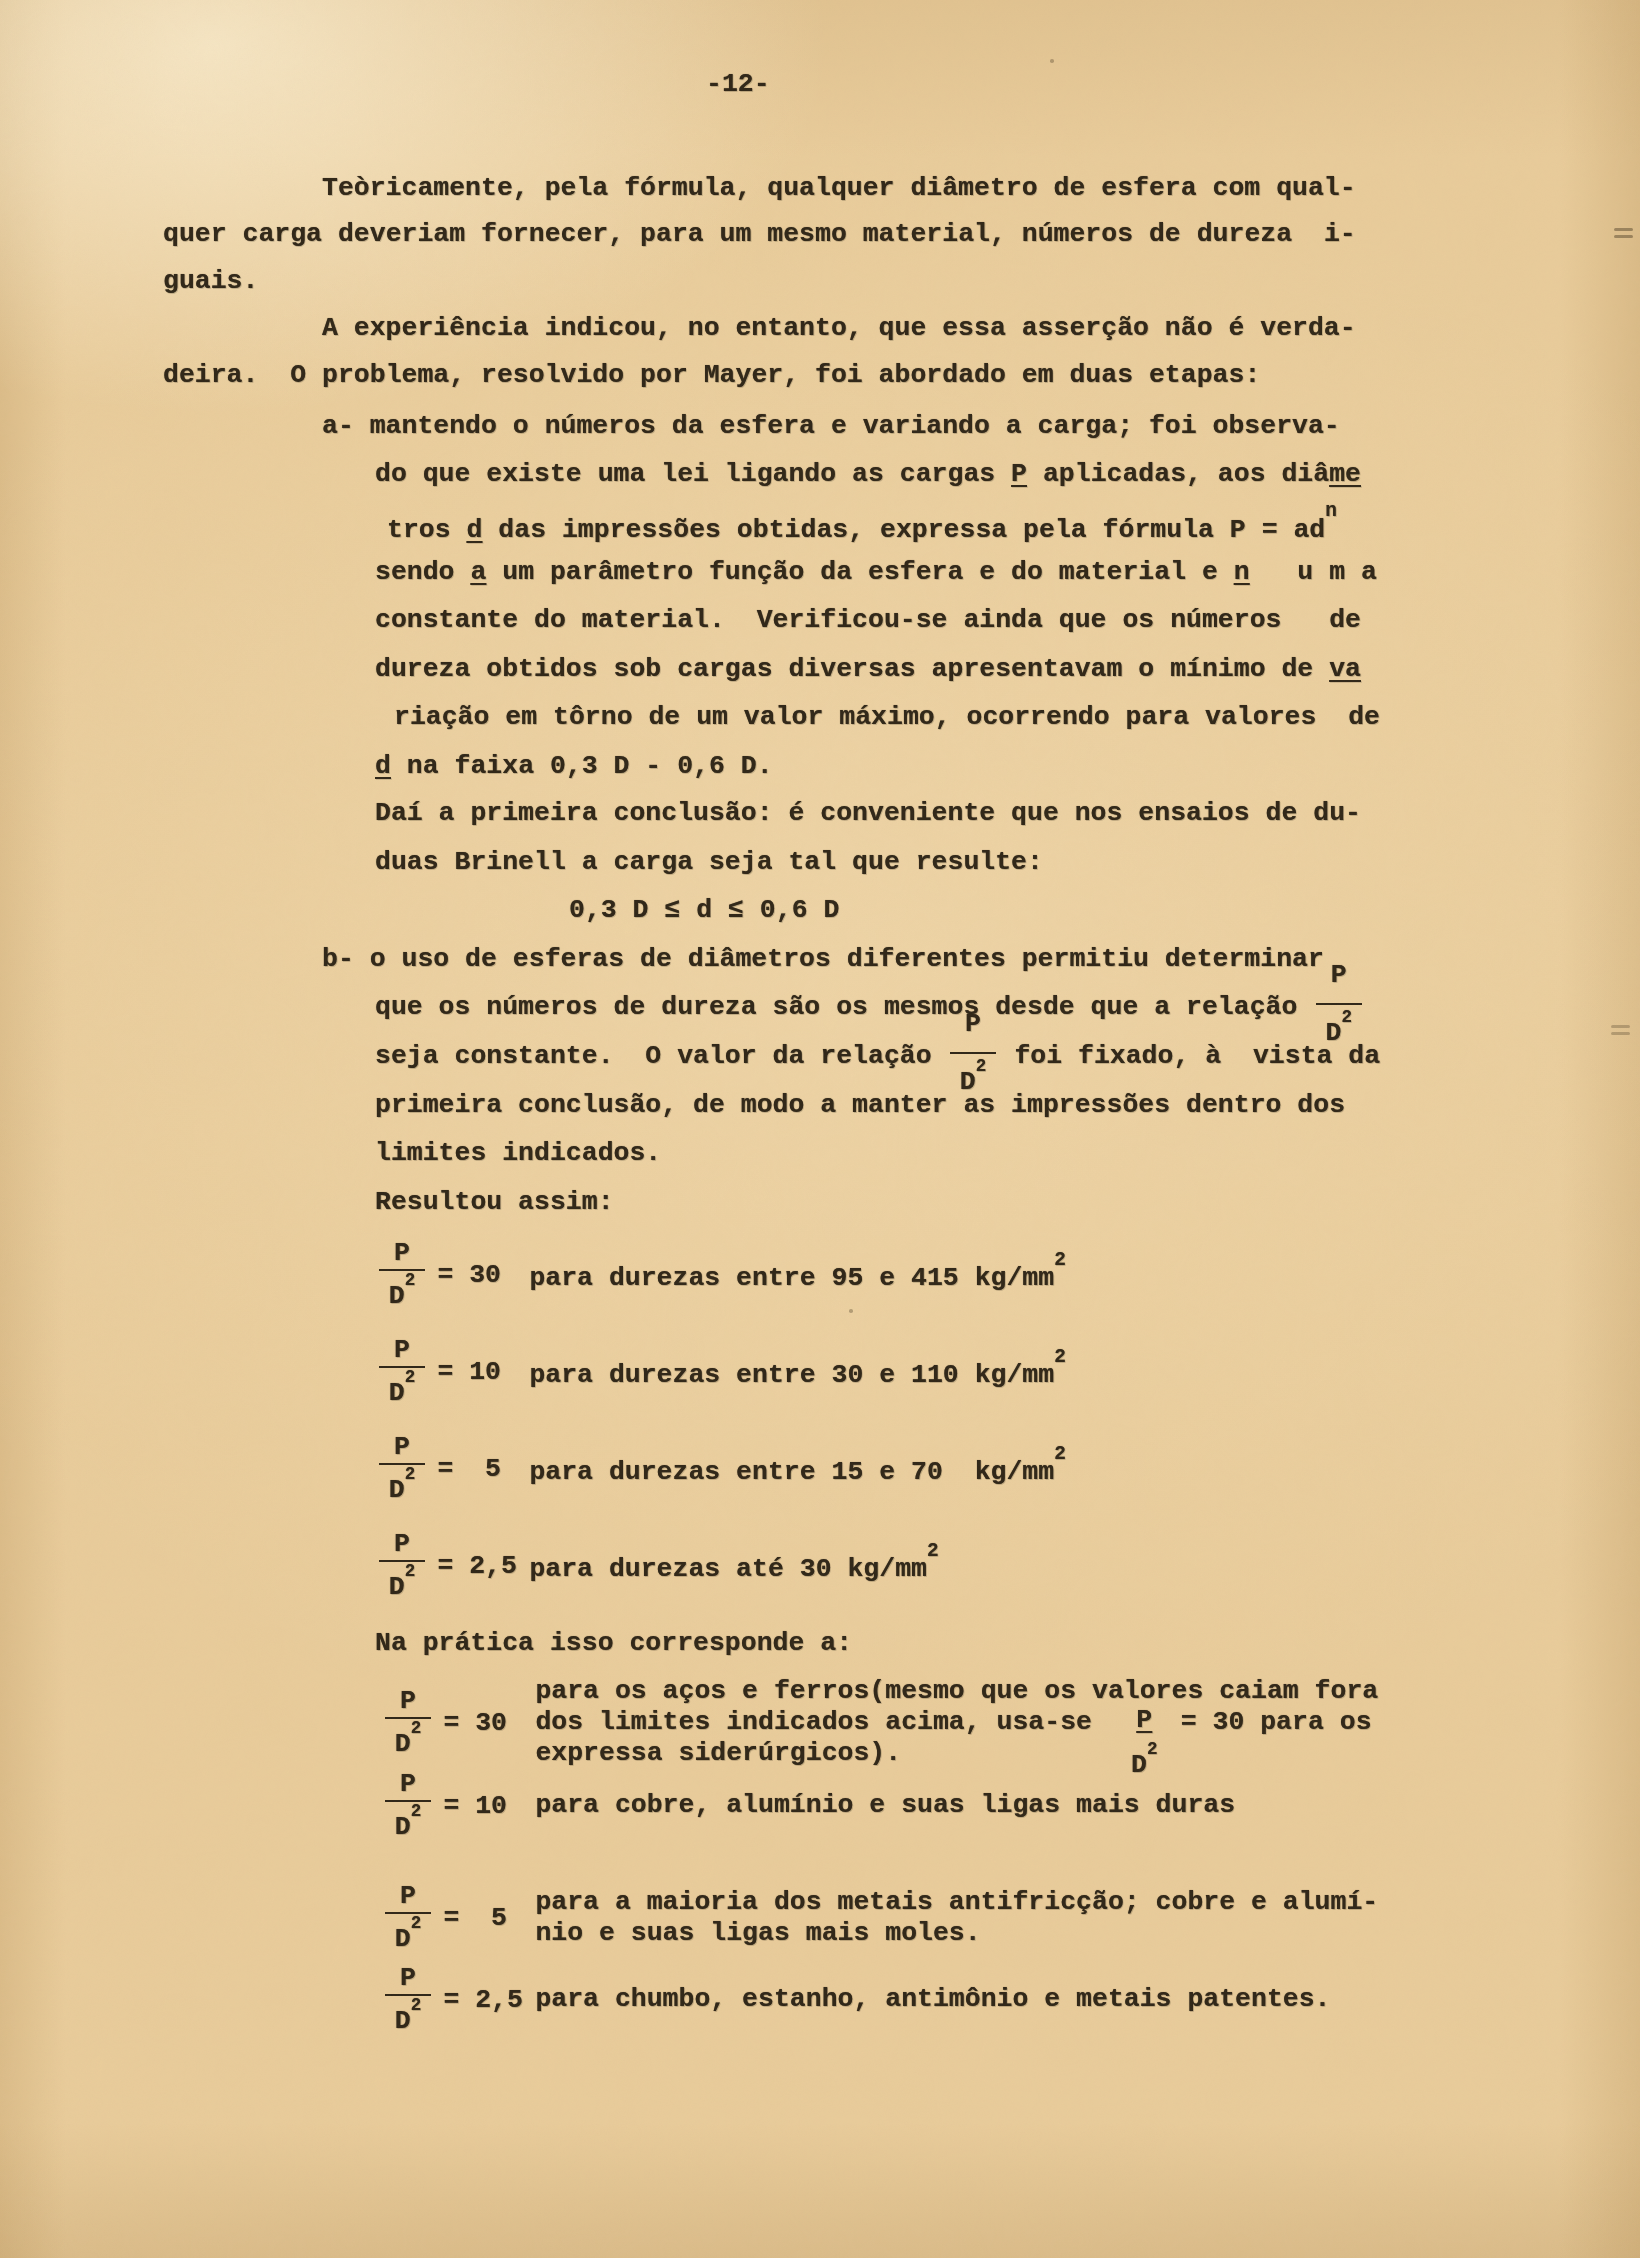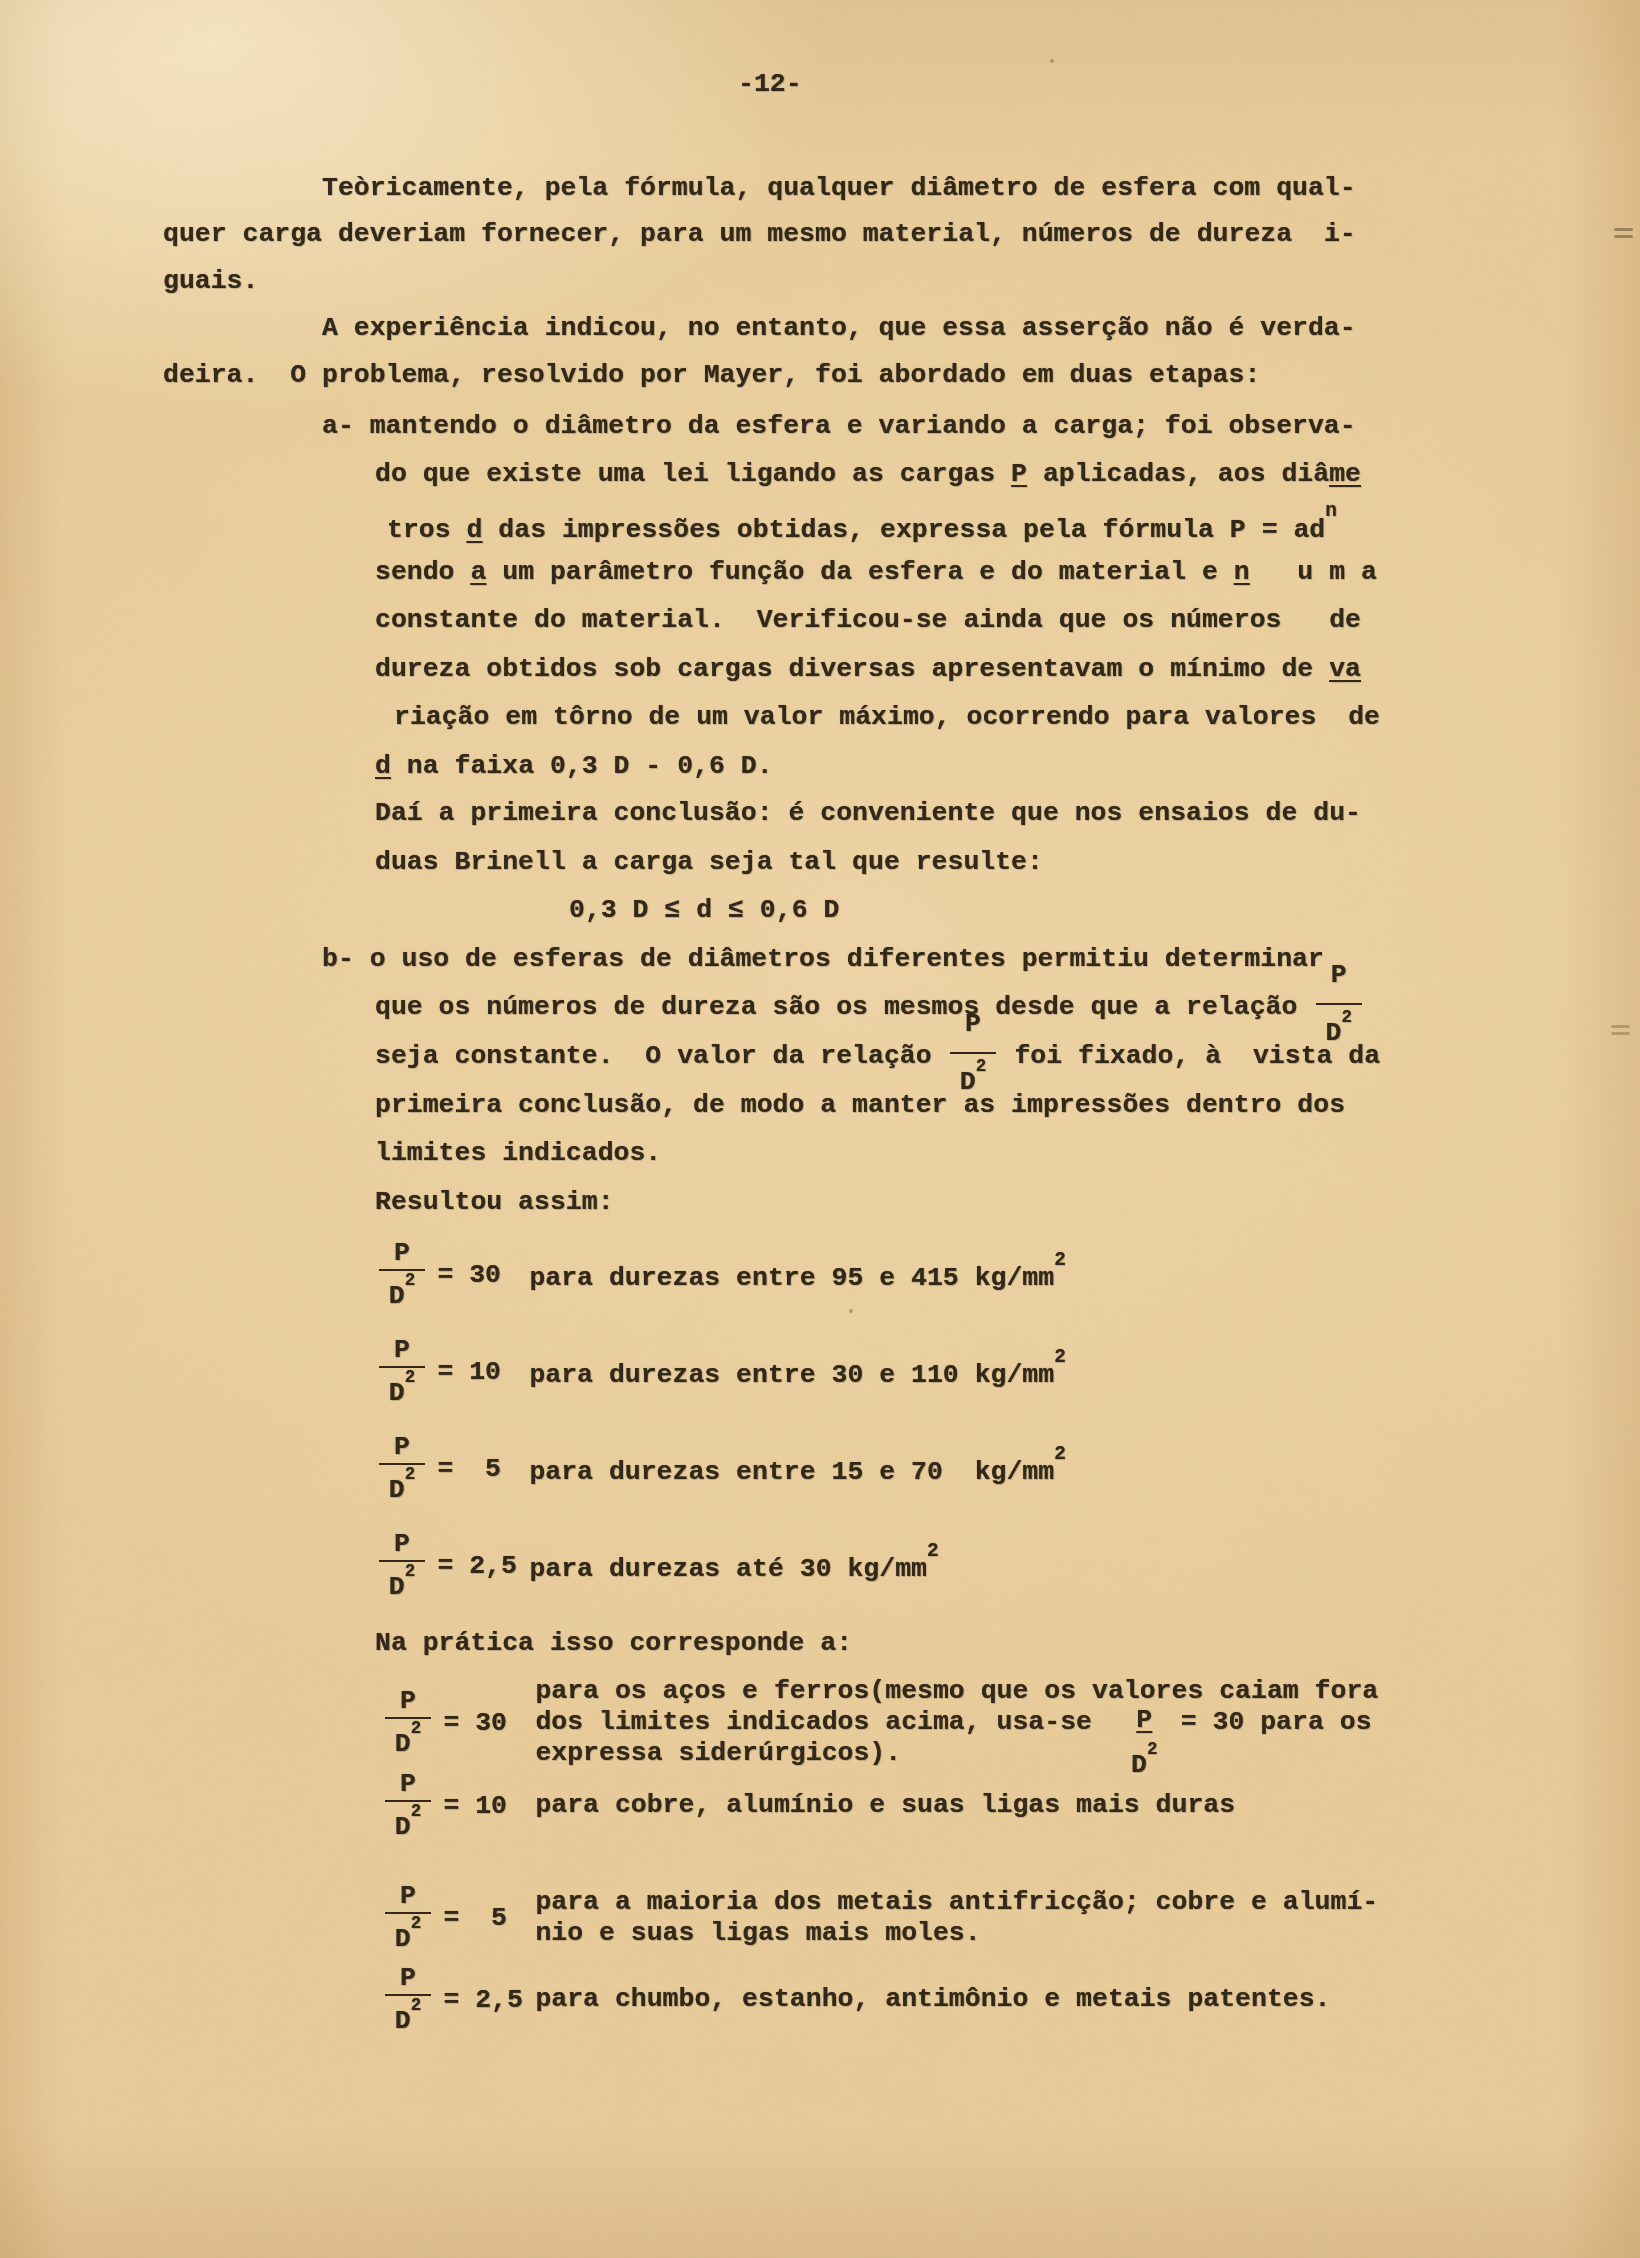--- a/index.html
+++ b/index.html
@@ -43,30 +43,30 @@
   .grain{ position:absolute; left:0; top:0; pointer-events:none; opacity:.55; }
   .scan-mark{ position:absolute; width:19.4px; opacity:.45; }
   .scan-mark i{ display:block; height:2.6px; background:#4a3b24; margin-bottom:4.4px; border-radius:1.8px; }
   .speck{ position:absolute; width:3.5px; height:3.5px; border-radius:50%; background:#4a3b24; opacity:.35; }
 </style>
 </head>
 <body>
 
 <div class="page">
 
-  <div class="line ink" style="left:738px;top:69px;">-12-</div>
+  <div class="line ink" style="left:706px;top:69px;">-12-</div>
 
   <div class="line ink" style="left:322px;top:173px;text-align:right;">Teòricamente, pela fórmula, qualquer diâmetro de esfera com qual-</div>
   <div class="line ink" style="left:163px;top:219px;">quer carga deveriam fornecer, para um mesmo material, números de dureza  i-</div>
   <div class="line ink" style="left:163px;top:266px;">guais.</div>
 
   <div class="line ink" style="left:322px;top:313px;">A experiência indicou, no entanto, que essa asserção não é verda-</div>
   <div class="line ink" style="left:163px;top:360px;text-align:center;">deira.  O problema, resolvido por Mayer, foi abordado em duas etapas:</div>
 
-  <div class="line ink" style="left:322px;top:411px;">a- mantendo o diâmetro da esfera e variando a carga; foi observa-</div>
+  <div class="line ink" style="left:322px;top:411px;">a- mantendo o números da esfera e variando a carga; foi observa-</div>
   <div class="line ink" style="left:375px;top:459px;"><span>do que existe uma lei ligando as cargas </span><span class="u">P</span><span> aplicadas, aos diâ</span><span class="u">me</span></div>
   <div class="line ink" style="left:387px;top:507px;"><span>tros </span><span class="u">d</span><span> das impressões obtidas, expressa pela fórmula P = ad</span><sup class="sup">n</sup></div>
   <div class="line ink" style="left:375px;top:557px;"><span>sendo </span><span class="u">a</span><span> um parâmetro função da esfera e do material e </span><span class="u">n</span><span>   u m a</span></div>
   <div class="line ink" style="left:375px;top:605px;">constante do material.  Verificou-se ainda que os números   de</div>
   <div class="line ink" style="left:375px;top:654px;"><span>dureza obtidos sob cargas diversas apresentavam o mínimo de </span><span class="u">va</span></div>
   <div class="line ink" style="left:394px;top:702px;">riação em tôrno de um valor máximo, ocorrendo para valores  de</div>
   <div class="line ink" style="left:375px;top:751px;"><span class="u">d</span><span> na faixa 0,3 D - 0,6 D.</span></div>
   <div class="line ink" style="left:375px;top:798px;">Daí a primeira conclusão: é conveniente que nos ensaios de du-</div>
   <div class="line ink" style="left:375px;top:847px;">duas Brinell a carga seja tal que resulte:</div>
   <div class="line ink" style="left:569px;top:895px;">0,3 D ≤ d ≤ 0,6 D</div>

